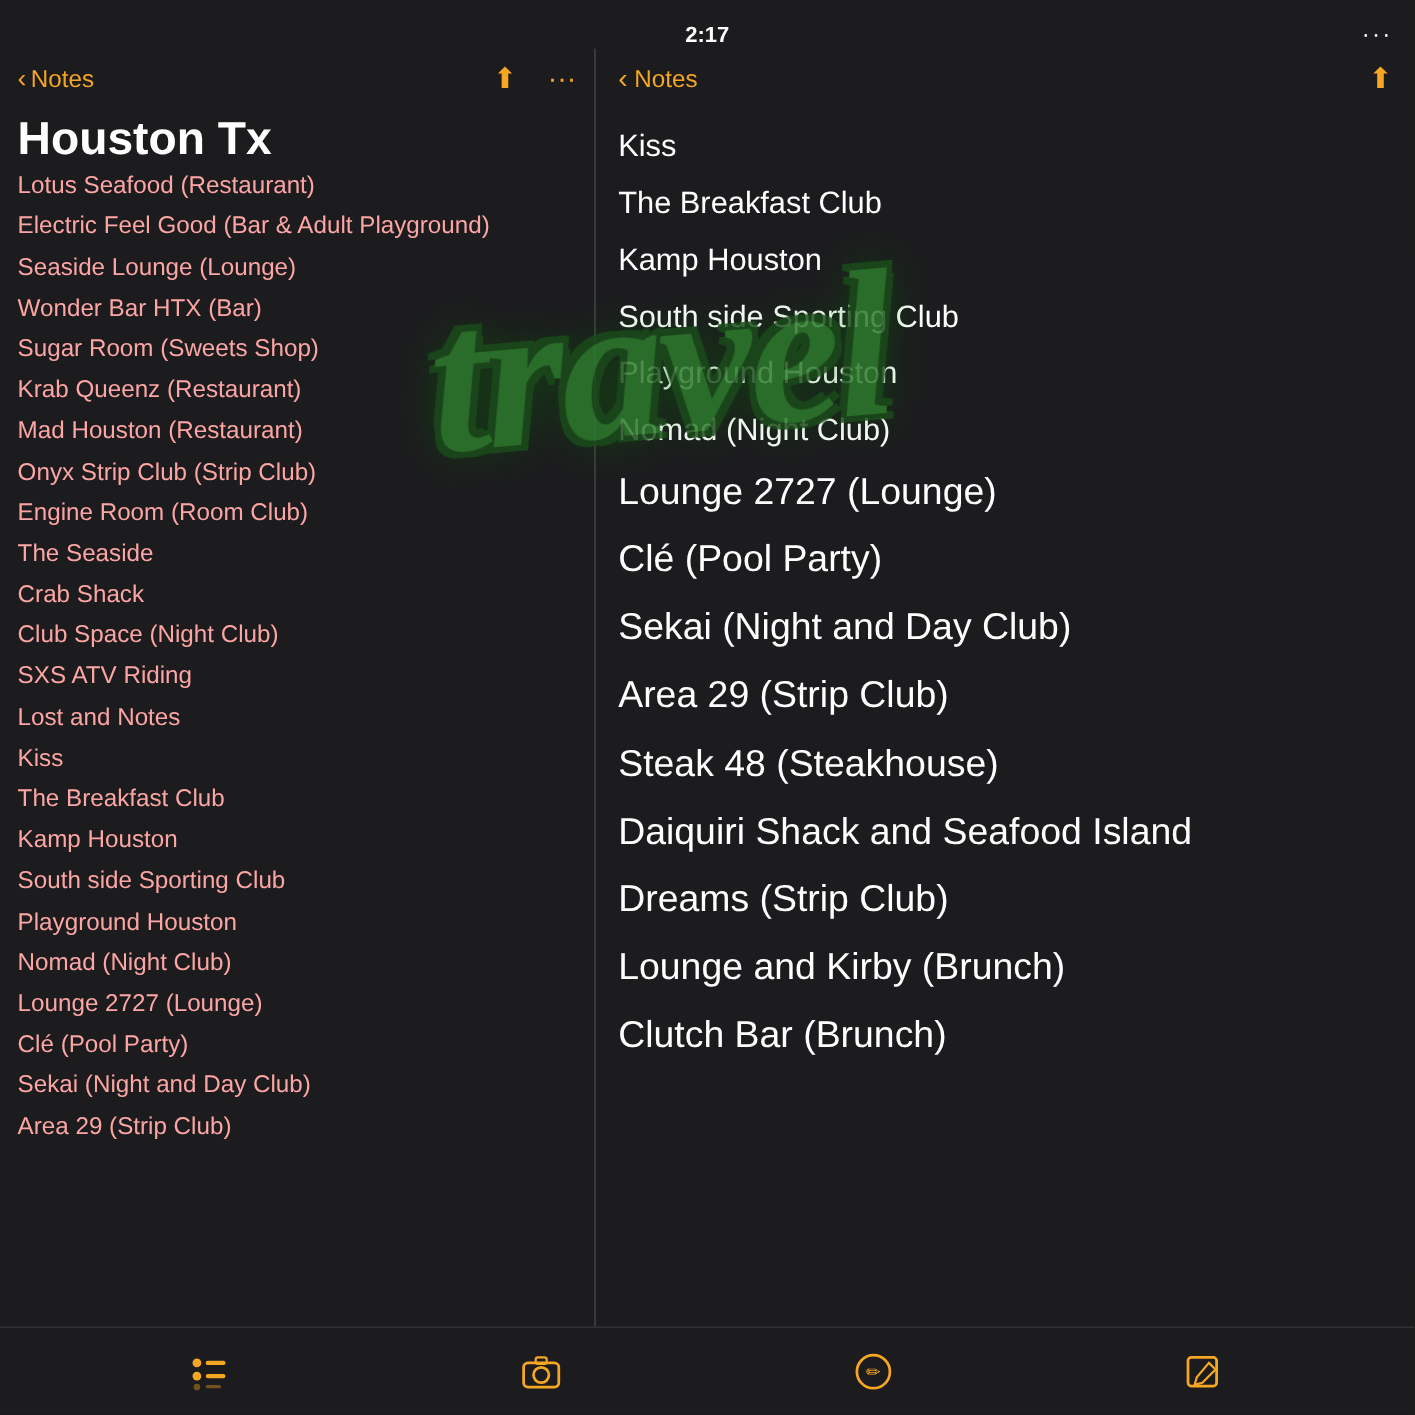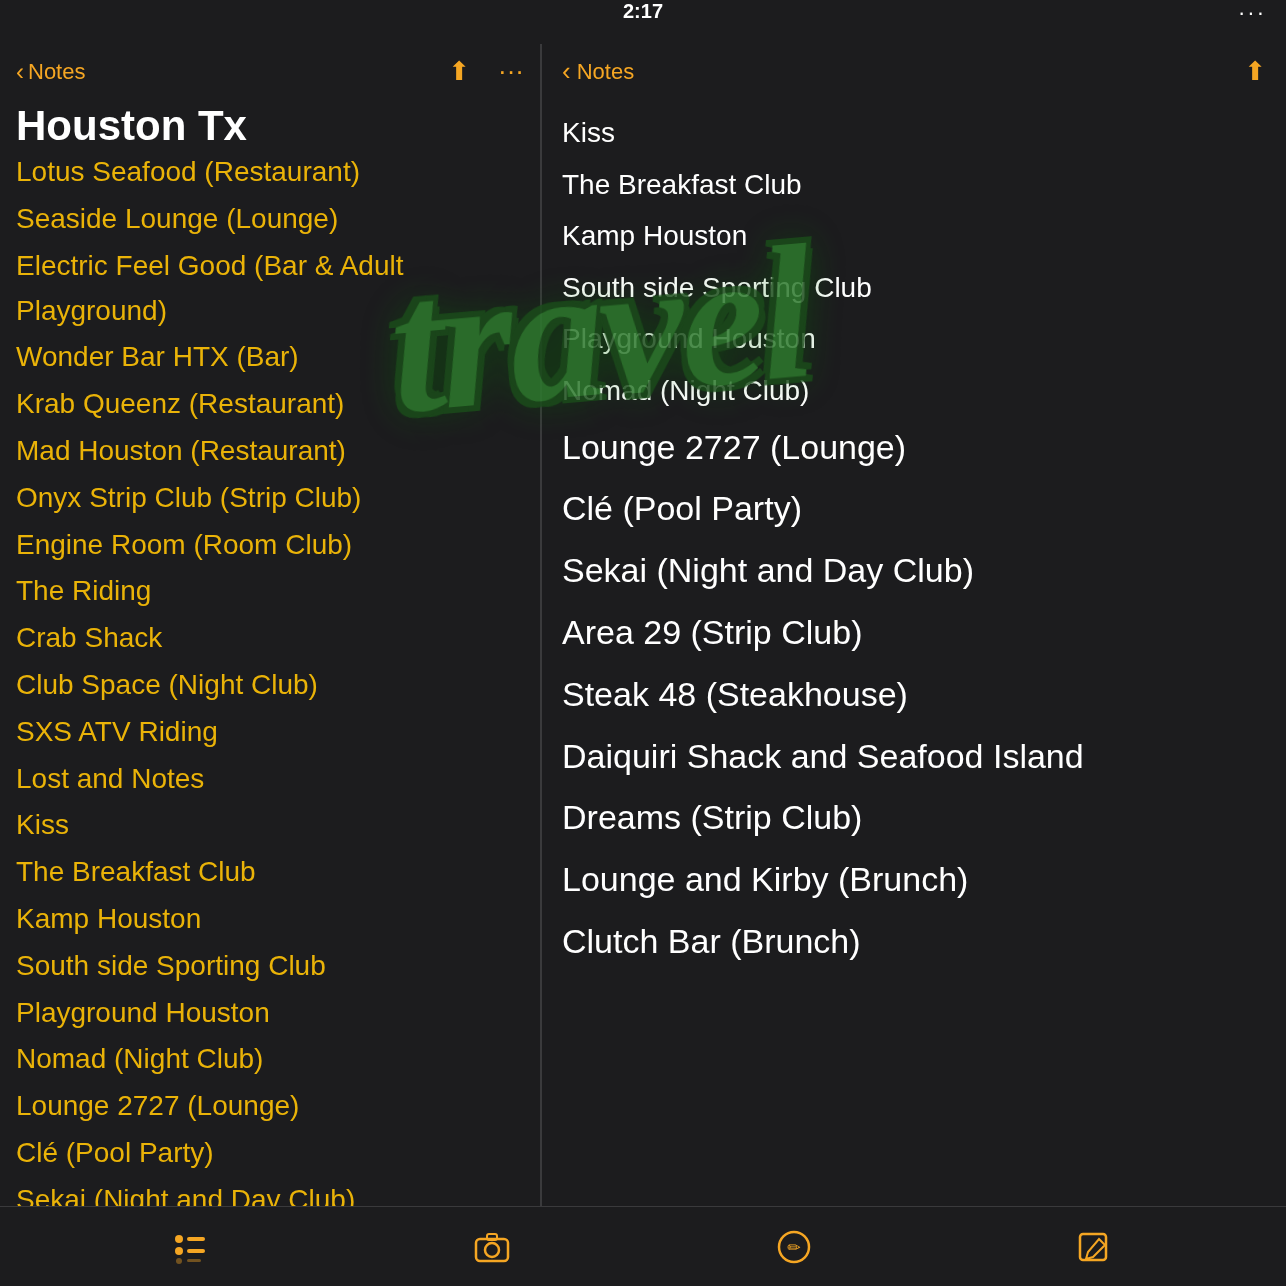--- a/index.html
+++ b/index.html
@@ -14,21 +14,21 @@
     }
 
     
     .status-bar {
       position: absolute;
       top: 0;
       left: 0;
       right: 0;
       height: 44px;
       display: flex;
-      align-items: flex-start;
+      align-items: flex-end;
       justify-content: center;
       background: #1c1c1e;
       z-index: 10;
     }
     .status-time {
       font-size: 20px;
       font-weight: 600;
       color: #fff;
     }
     .status-dots {
@@ -85,22 +85,22 @@
       font-size: 42px;
       font-weight: 700;
       color: #fff;
       line-height: 1.1;
     }
 
     .note-list {
       list-style: none;
     }
     .note-list li {
-      font-size: 28px;
-      color: #eab308;
+      font-size: 22px;
+      color: #fca5a5;
       line-height: 1.6;
       padding: 1px 0;
     }
 
     
     .divider {
       position: absolute;
       top: 44px;
       left: 540px;
       width: 2px;
@@ -224,28 +224,29 @@
     <div class="nav-icons">
       <span class="nav-icon">⬆</span>
       <span class="nav-icon">···</span>
     </div>
   </div>
 
   <div class="note-title">Houston Tx</div>
 
   <ul class="note-list">
     <li>Lotus Seafood (Restaurant)</li>
+    <li>Electric Feel Good (Bar &amp; Adult Playground)</li>
     <li>Seaside Lounge (Lounge)</li>
-    <li>Electric Feel Good (Bar &amp; Adult Playground)</li>
     <li>Wonder Bar HTX (Bar)</li>
+    <li>Sugar Room (Sweets Shop)</li>
     <li>Krab Queenz (Restaurant)</li>
     <li>Mad Houston (Restaurant)</li>
     <li>Onyx Strip Club (Strip Club)</li>
     <li>Engine Room (Room Club)</li>
-    <li>The Riding</li>
+    <li>The Seaside</li>
     <li>Crab Shack</li>
     <li>Club Space (Night Club)</li>
     <li>SXS ATV Riding</li>
     <li>Lost and Notes</li>
     <li>Kiss</li>
     <li>The Breakfast Club</li>
     <li>Kamp Houston</li>
     <li>South side Sporting Club</li>
     <li>Playground Houston</li>
     <li>Nomad (Night Club)</li>

